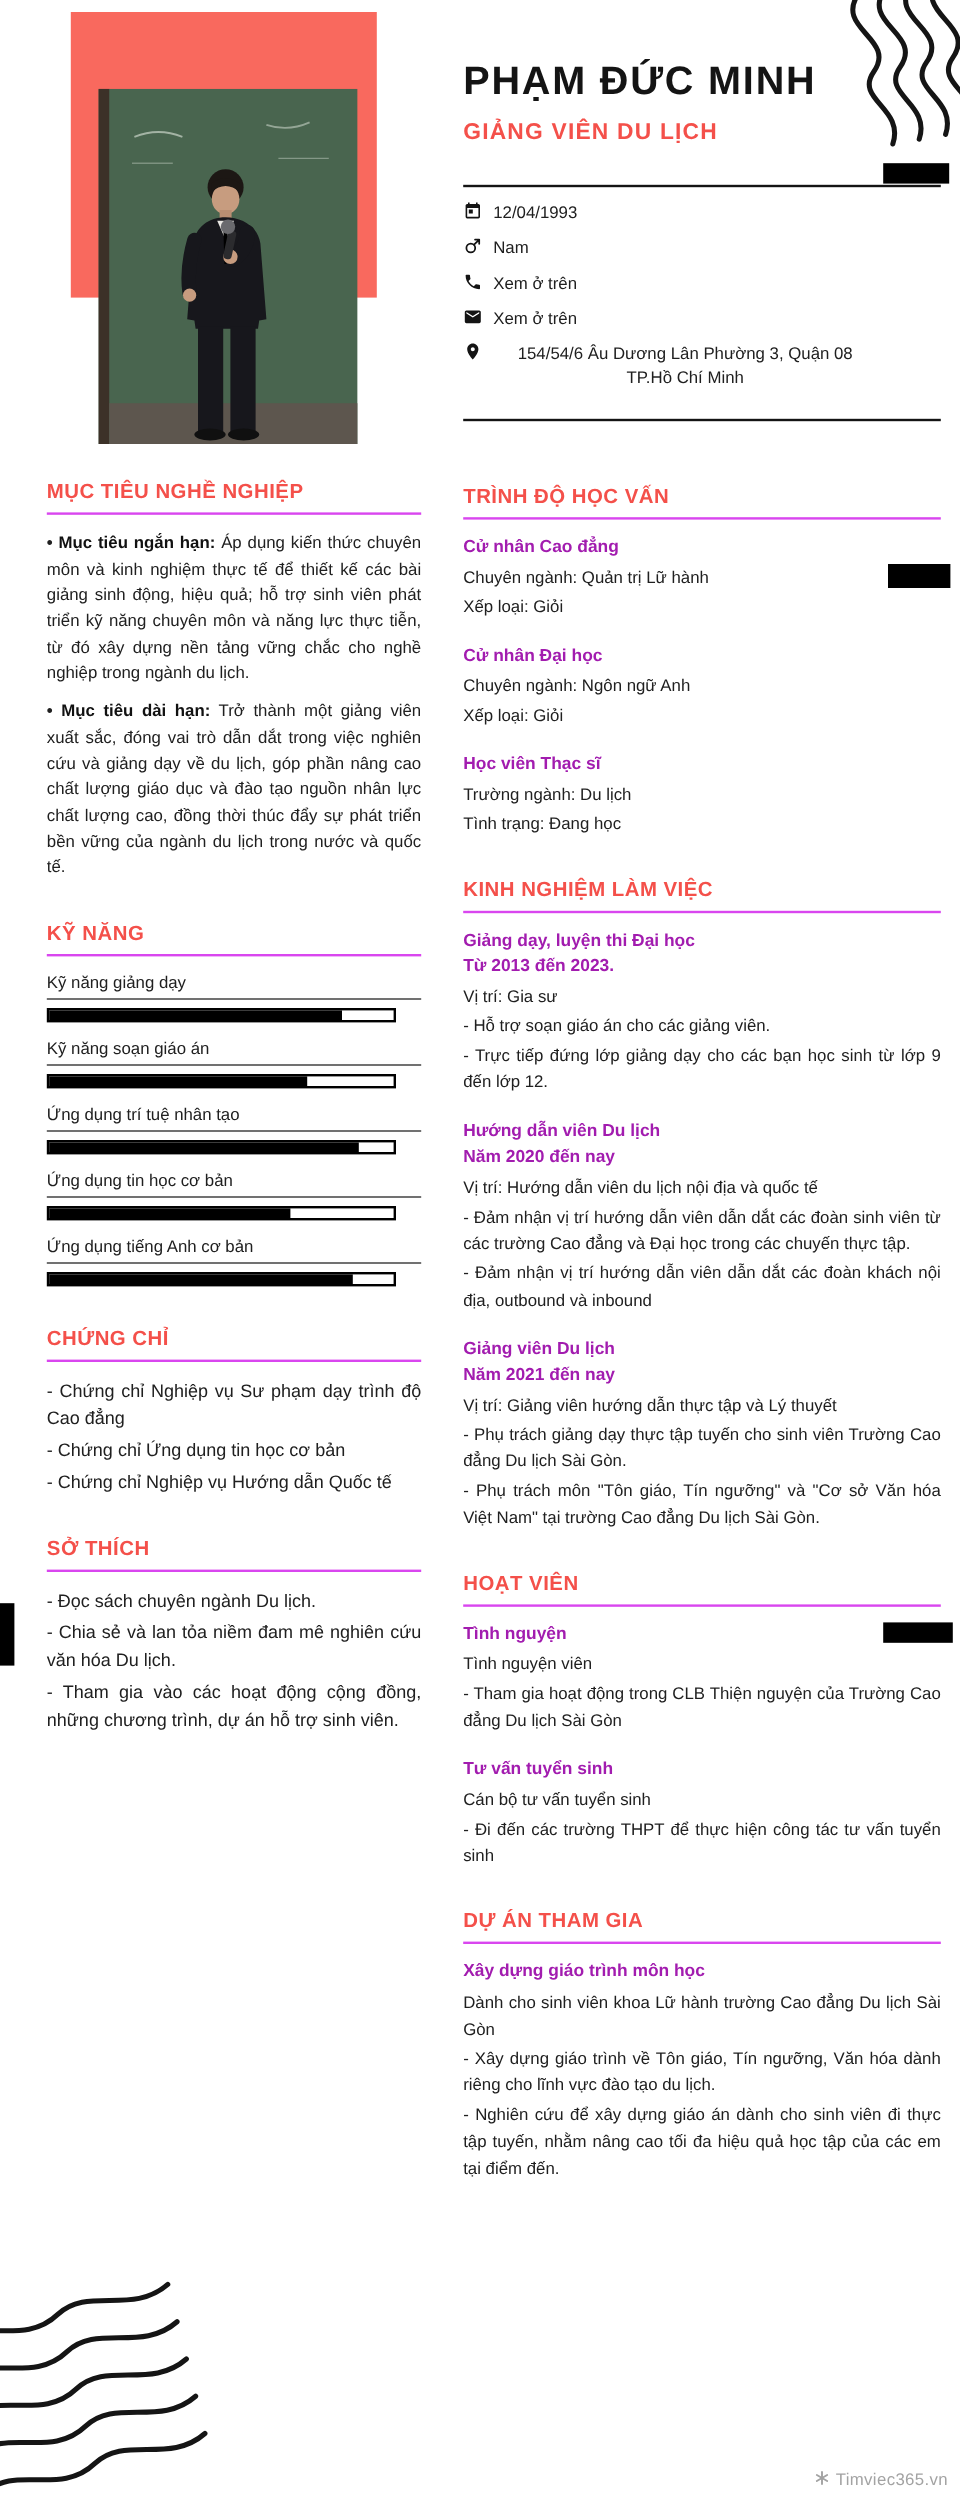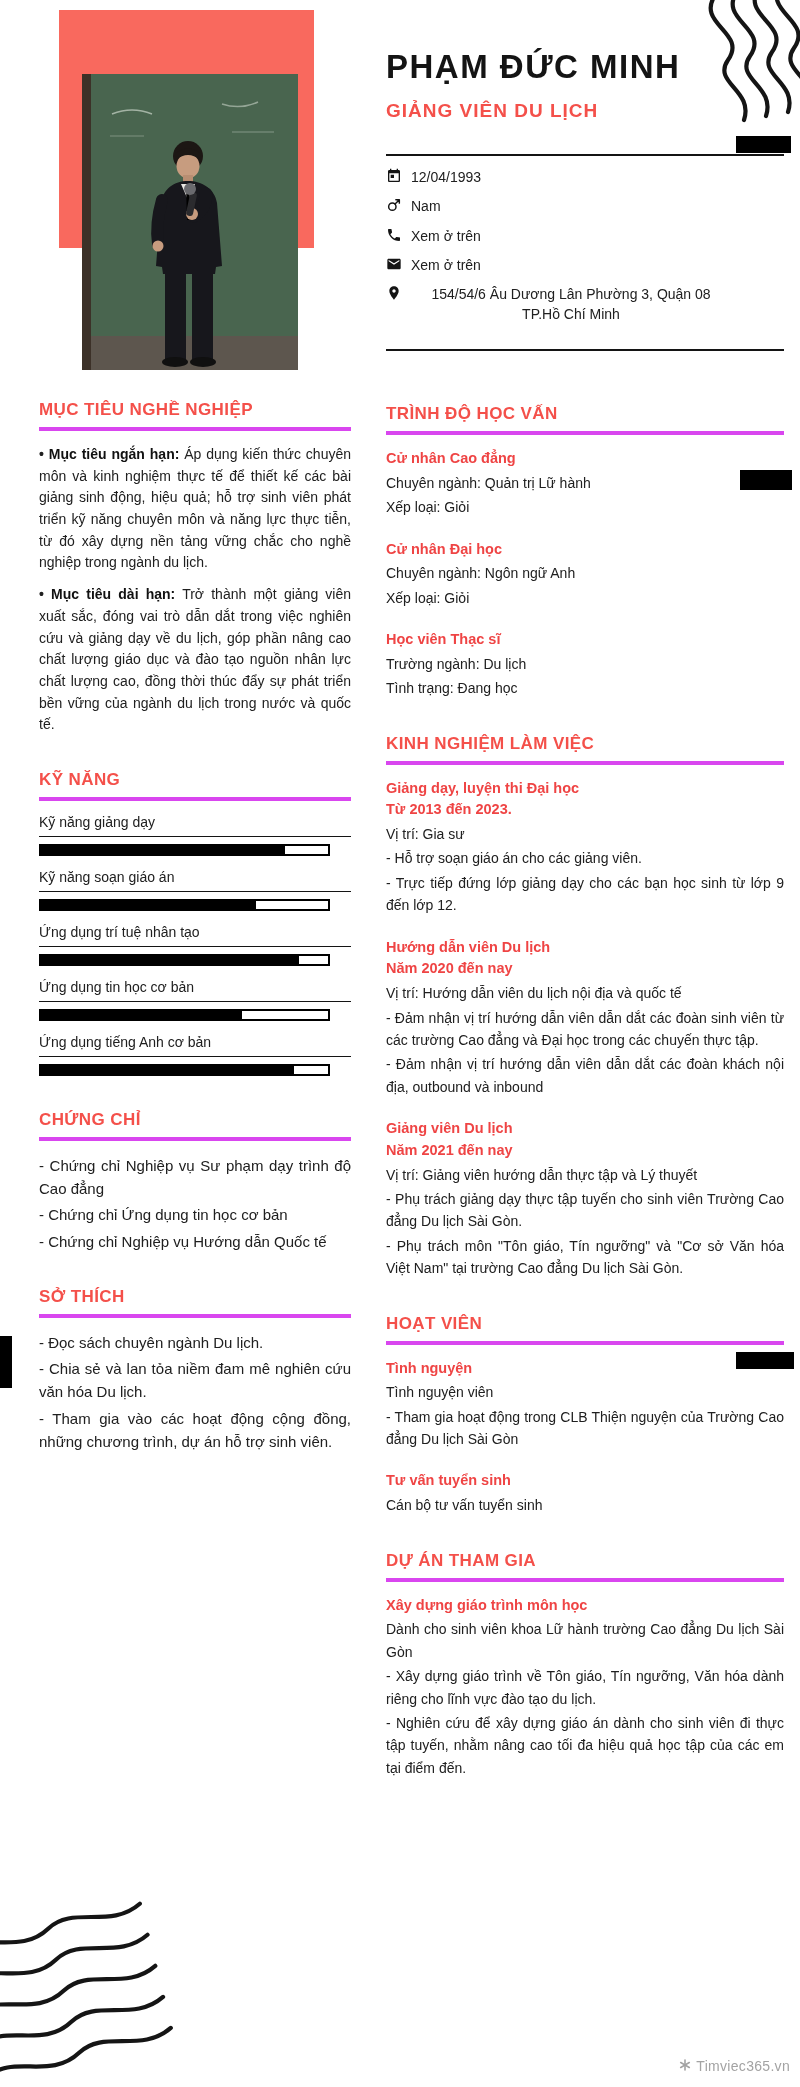--- a/index.html
+++ b/index.html
@@ -18,34 +18,34 @@
   .contact{position:absolute;left:386px;top:167px;width:398px;list-style:none;margin:0;padding:0;}
   .contact li{display:flex;align-items:flex-start;gap:9px;margin-bottom:9px;font-size:14px;line-height:1.45;}
   .cicon{flex:0 0 16px;height:16px;margin-top:1px;}
   .ctext{display:block;max-width:320px;text-align:center;}
 
   
   .col-left{position:absolute;left:39px;top:400px;width:312px;}
   .col-right{position:absolute;left:386px;top:404px;width:398px;}
   .sec{margin-bottom:34px;}
   .sec-h{margin:0 0 13px 0;font-size:17px;font-weight:700;letter-spacing:.4px;color:#f4504a;
-         border-bottom:4px solid #d946ef;padding-bottom:7px;}
+         border-bottom:2px solid #d946ef;padding-bottom:7px;}
   .obj{margin:0 0 10px 0;font-size:14px;line-height:1.55;text-align:justify;}
   .obj::before{content:"\2022\00a0 ";font-weight:700;}
   .lead{color:#111;}
 
   .skill{margin-bottom:13px;}
   .skill-label{font-size:14px;padding-bottom:6px;border-bottom:1.5px solid #141414;margin-bottom:7px;}
   .skill-bar{width:92%;height:8px;border:2px solid #000;background:#fff;}
   .skill-fill{height:100%;background:#000;}
 
   .tline{font-size:15px;line-height:1.55;margin-bottom:3px;text-align:justify;}
 
   .entry{margin-bottom:20px;}
-  .entry-title{font-size:14.5px;font-weight:700;color:#ef4444;line-height:1.5;}
+  .entry-title{font-size:14.5px;font-weight:700;color:#a21caf;line-height:1.5;}
   .rline{font-size:14px;line-height:1.6;text-align:justify;margin-top:2px;}
 
   
   .redaction{position:absolute;background:#000;}
   .watermark{position:absolute;right:10px;bottom:13px;display:flex;align-items:center;gap:5px;
              color:#a3a3a3;font-size:14px;letter-spacing:.3px;}
   .deco{position:absolute;}
   .deco-tr{right:0;top:0;}
   .deco-bl{left:0;bottom:0;}
 </style>
@@ -262,20 +262,21 @@
     <section class="sec">
       <h2 class="sec-h">HOẠT VIÊN</h2>
       <div class="entry">
         <div class="entry-title">Tình nguyện</div>
         <div class="rline">Tình nguyện viên</div>
         <div class="rline">- Tham gia hoạt động trong CLB Thiện nguyện của Trường Cao đẳng Du lịch Sài Gòn</div>
       </div>
       <div class="entry">
         <div class="entry-title">Tư vấn tuyển sinh</div>
         <div class="rline">Cán bộ tư vấn tuyển sinh</div>
+        <div class="rline">- Đi đến các trường THPT để thực hiện công tác tư vấn tuyển sinh</div>
       </div>
     </section>
 
     <section class="sec">
       <h2 class="sec-h">DỰ ÁN THAM GIA</h2>
       <div class="entry">
         <div class="entry-title">Xây dựng giáo trình môn học</div>
         <div class="rline">Dành cho sinh viên khoa Lữ hành trường Cao đẳng Du lịch Sài Gòn</div>
         <div class="rline">- Xây dựng giáo trình về Tôn giáo, Tín ngưỡng, Văn hóa dành riêng cho lĩnh vực đào tạo du lịch.</div>
         <div class="rline">- Nghiên cứu để xây dựng giáo án dành cho sinh viên đi thực tập tuyến, nhằm nâng cao tối đa hiệu quả học tập của các em tại điểm đến.</div>

